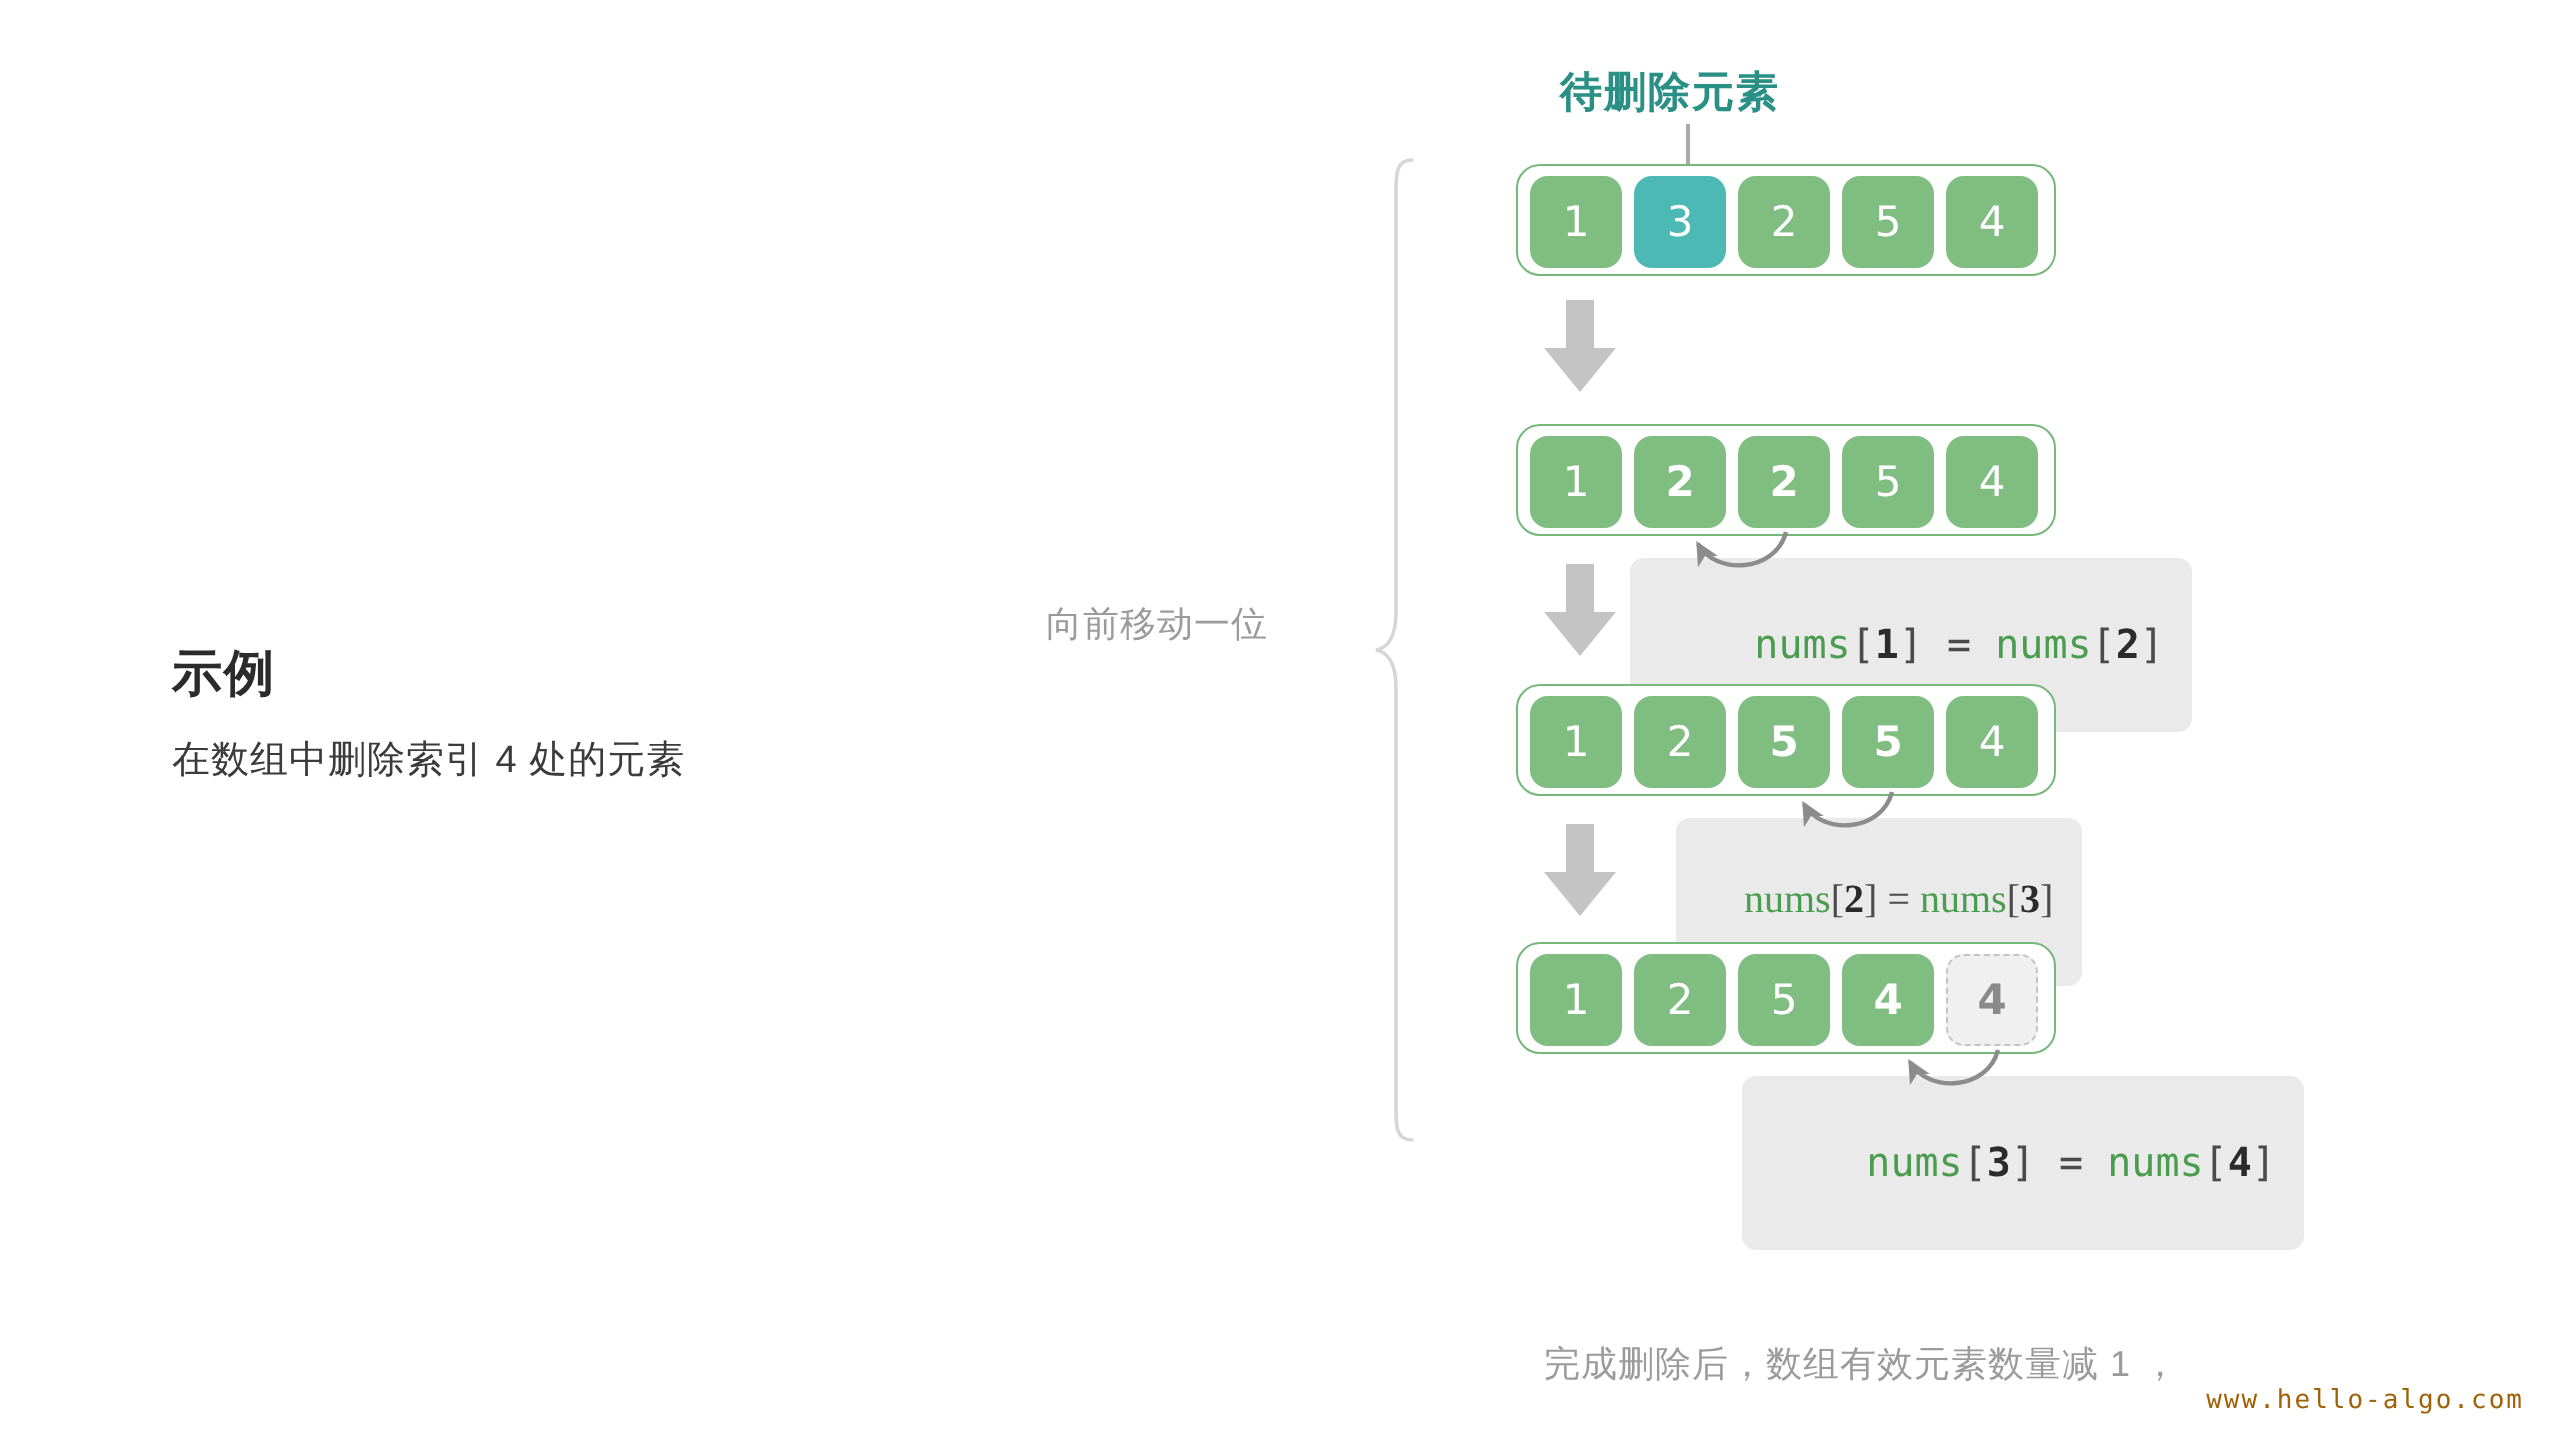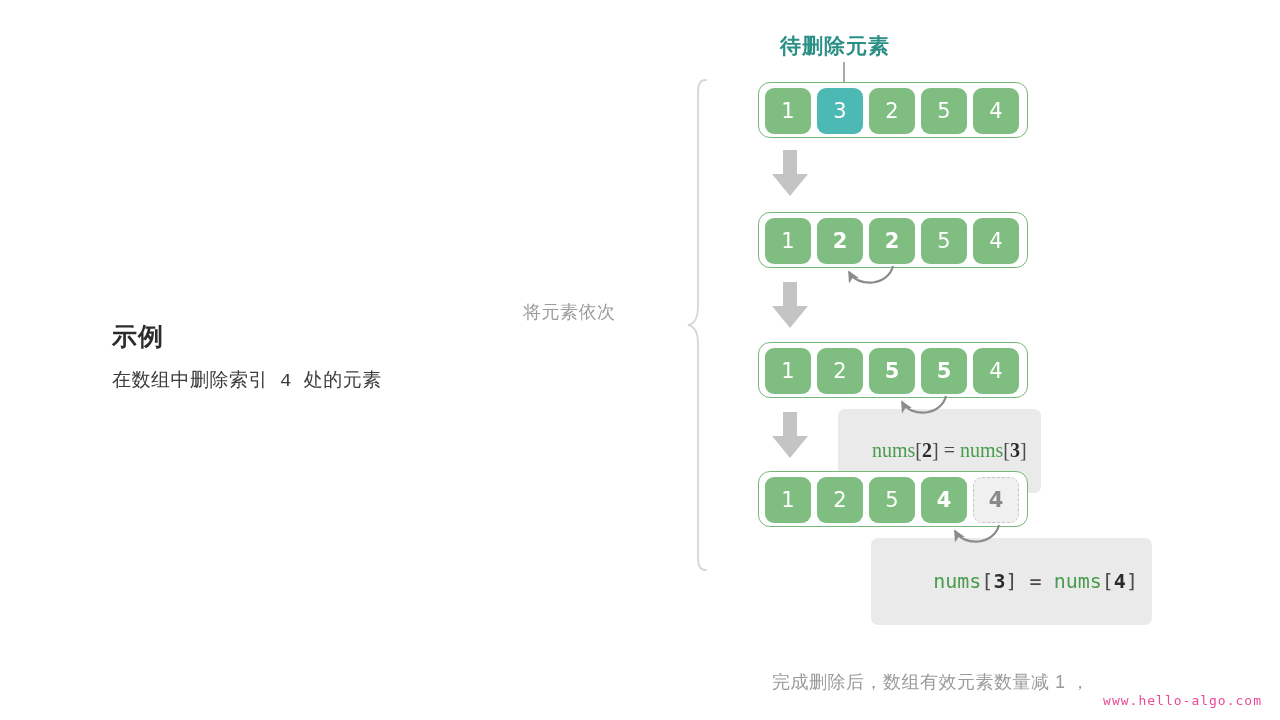--- a/index.html
+++ b/index.html
@@ -11,24 +11,23 @@
     height: 720px;
     background: #ffffff;
     font-family: "Liberation Sans", "DejaVu Sans", sans-serif;
     position: relative;
     overflow: hidden;
   }
 
   
   #left-block {
     position: absolute;
-    left: 112px;
+    left: 86px;
     top: 320px;
     width: 400px;
-    font-family: Liberation Mono, monospace;
   }
   #left-title {
     font-size: 25px;
     font-weight: bold;
     color: #2b2b2b;
     letter-spacing: 1px;
     margin: 0 0 14px 0;
   }
   #left-subtitle {
     font-size: 19px;
@@ -175,34 +174,34 @@
     white-space: pre;
   }
 
   
   #watermark {
     position: absolute;
     right: 18px;
     bottom: 12px;
     font-family: "DejaVu Sans Mono", "Liberation Mono", monospace;
     font-size: 13px;
-    color: #ec4899;
+    color: #a16207;
     letter-spacing: 1px;
   }
 </style>
 </head>
 <body>
 
 <div id="left-block">
   <div id="left-title">示例</div>
   <div id="left-subtitle">在数组中删除索引 4 处的元素</div>
 </div>
 
 <div id="side-note">
-  <div>将元素依次</div>
+  <div>向前移动一位</div>
 </div>
 
 <svg id="brace" viewBox="0 0 22 494" fill="none">
   <path d="M20 2 C12 2, 12 9, 12 18 L12 228 C12 240, 8 246, 2 247 C8 248, 12 254, 12 266 L12 476 C12 485, 12 492, 20 492" stroke="#d6d6d6" stroke-width="1.8" fill="none" stroke-linecap="round"></path>
 </svg>
 
 <div id="diagram">
 
   <div id="callout-title">待删除元素</div>
   <div id="callout-line"></div>
@@ -224,20 +223,23 @@
     <div class="cell bold">2</div>
     <div class="cell bold">2</div>
     <div class="cell">5</div>
     <div class="cell">4</div>
   </div>
 
   <svg class="down-arrow" style="left:12px; top:282px;" viewBox="0 0 40 48">
     <polygon points="13,0 27,0 27,24 38,24 20,46 2,24 13,24" fill="#c4c4c4"></polygon>
   </svg>
 
+  <div class="code-label" style="left:57px; top:279px;">
+    <span class="id">nums</span><span class="punct">[</span><span class="num">1</span><span class="punct">]</span> <span class="punct">=</span> <span class="id">nums</span><span class="punct">[</span><span class="num">2</span><span class="punct">]</span>
+  </div>
 
   <div class="array-row" style="top:342px;">
     <div class="cell">1</div>
     <div class="cell">2</div>
     <div class="cell bold">5</div>
     <div class="cell bold">5</div>
     <div class="cell">4</div>
   </div>
 
   <svg class="down-arrow" style="left:12px; top:412px;" viewBox="0 0 40 48">

